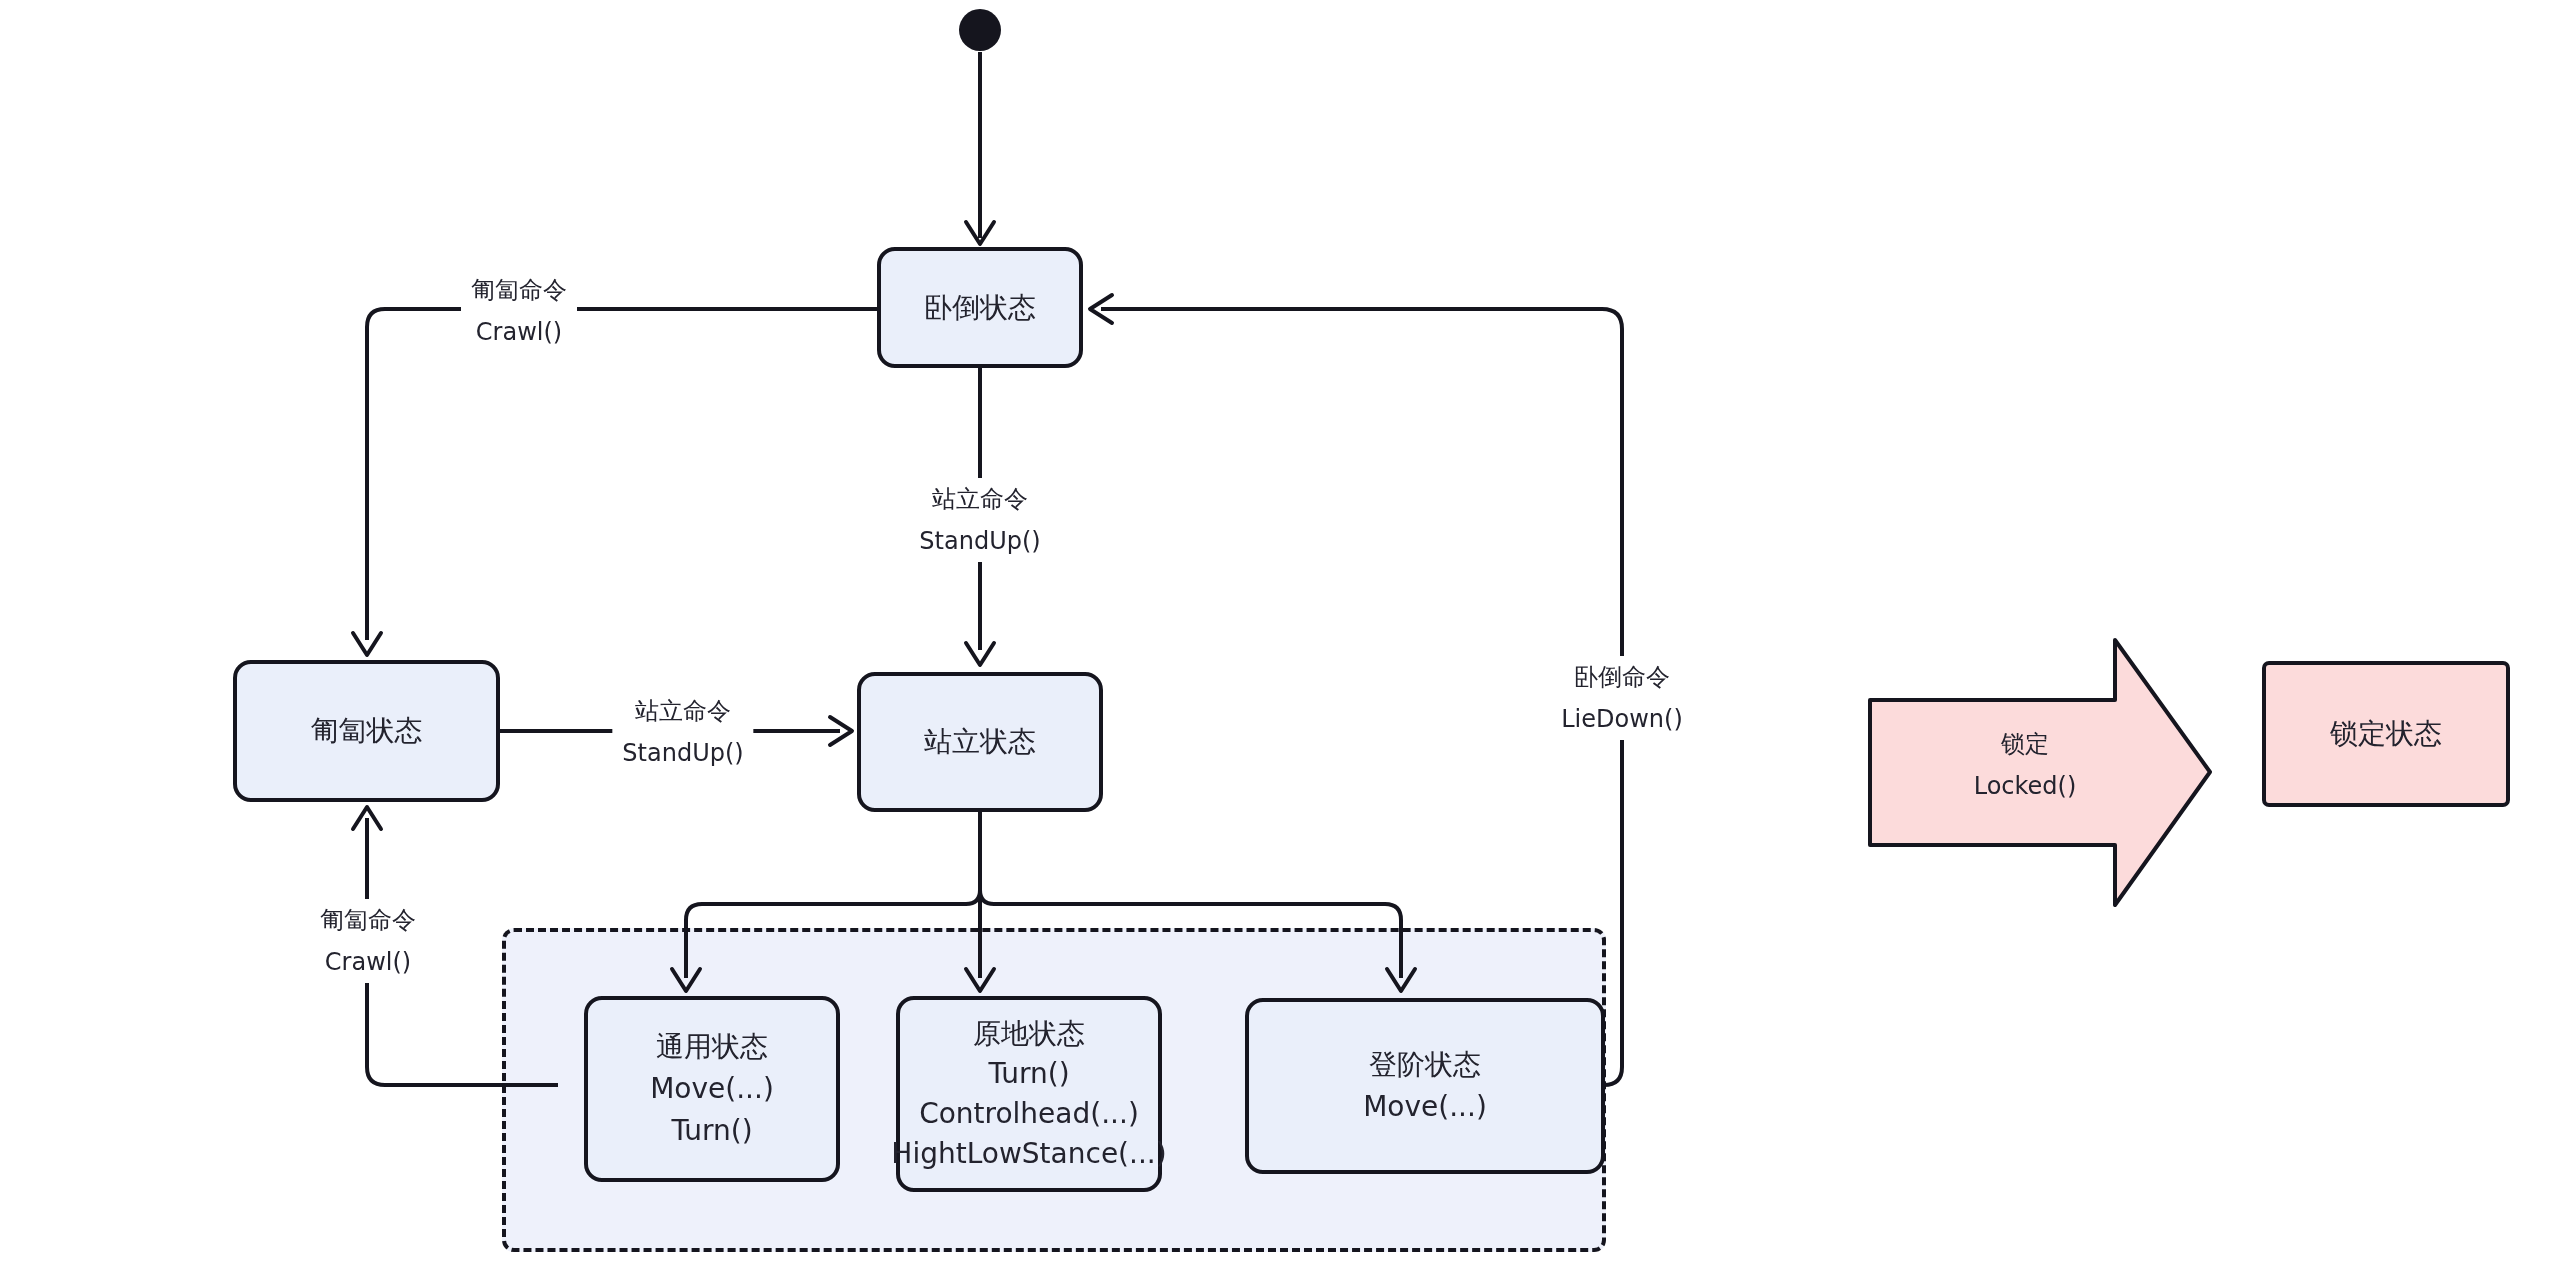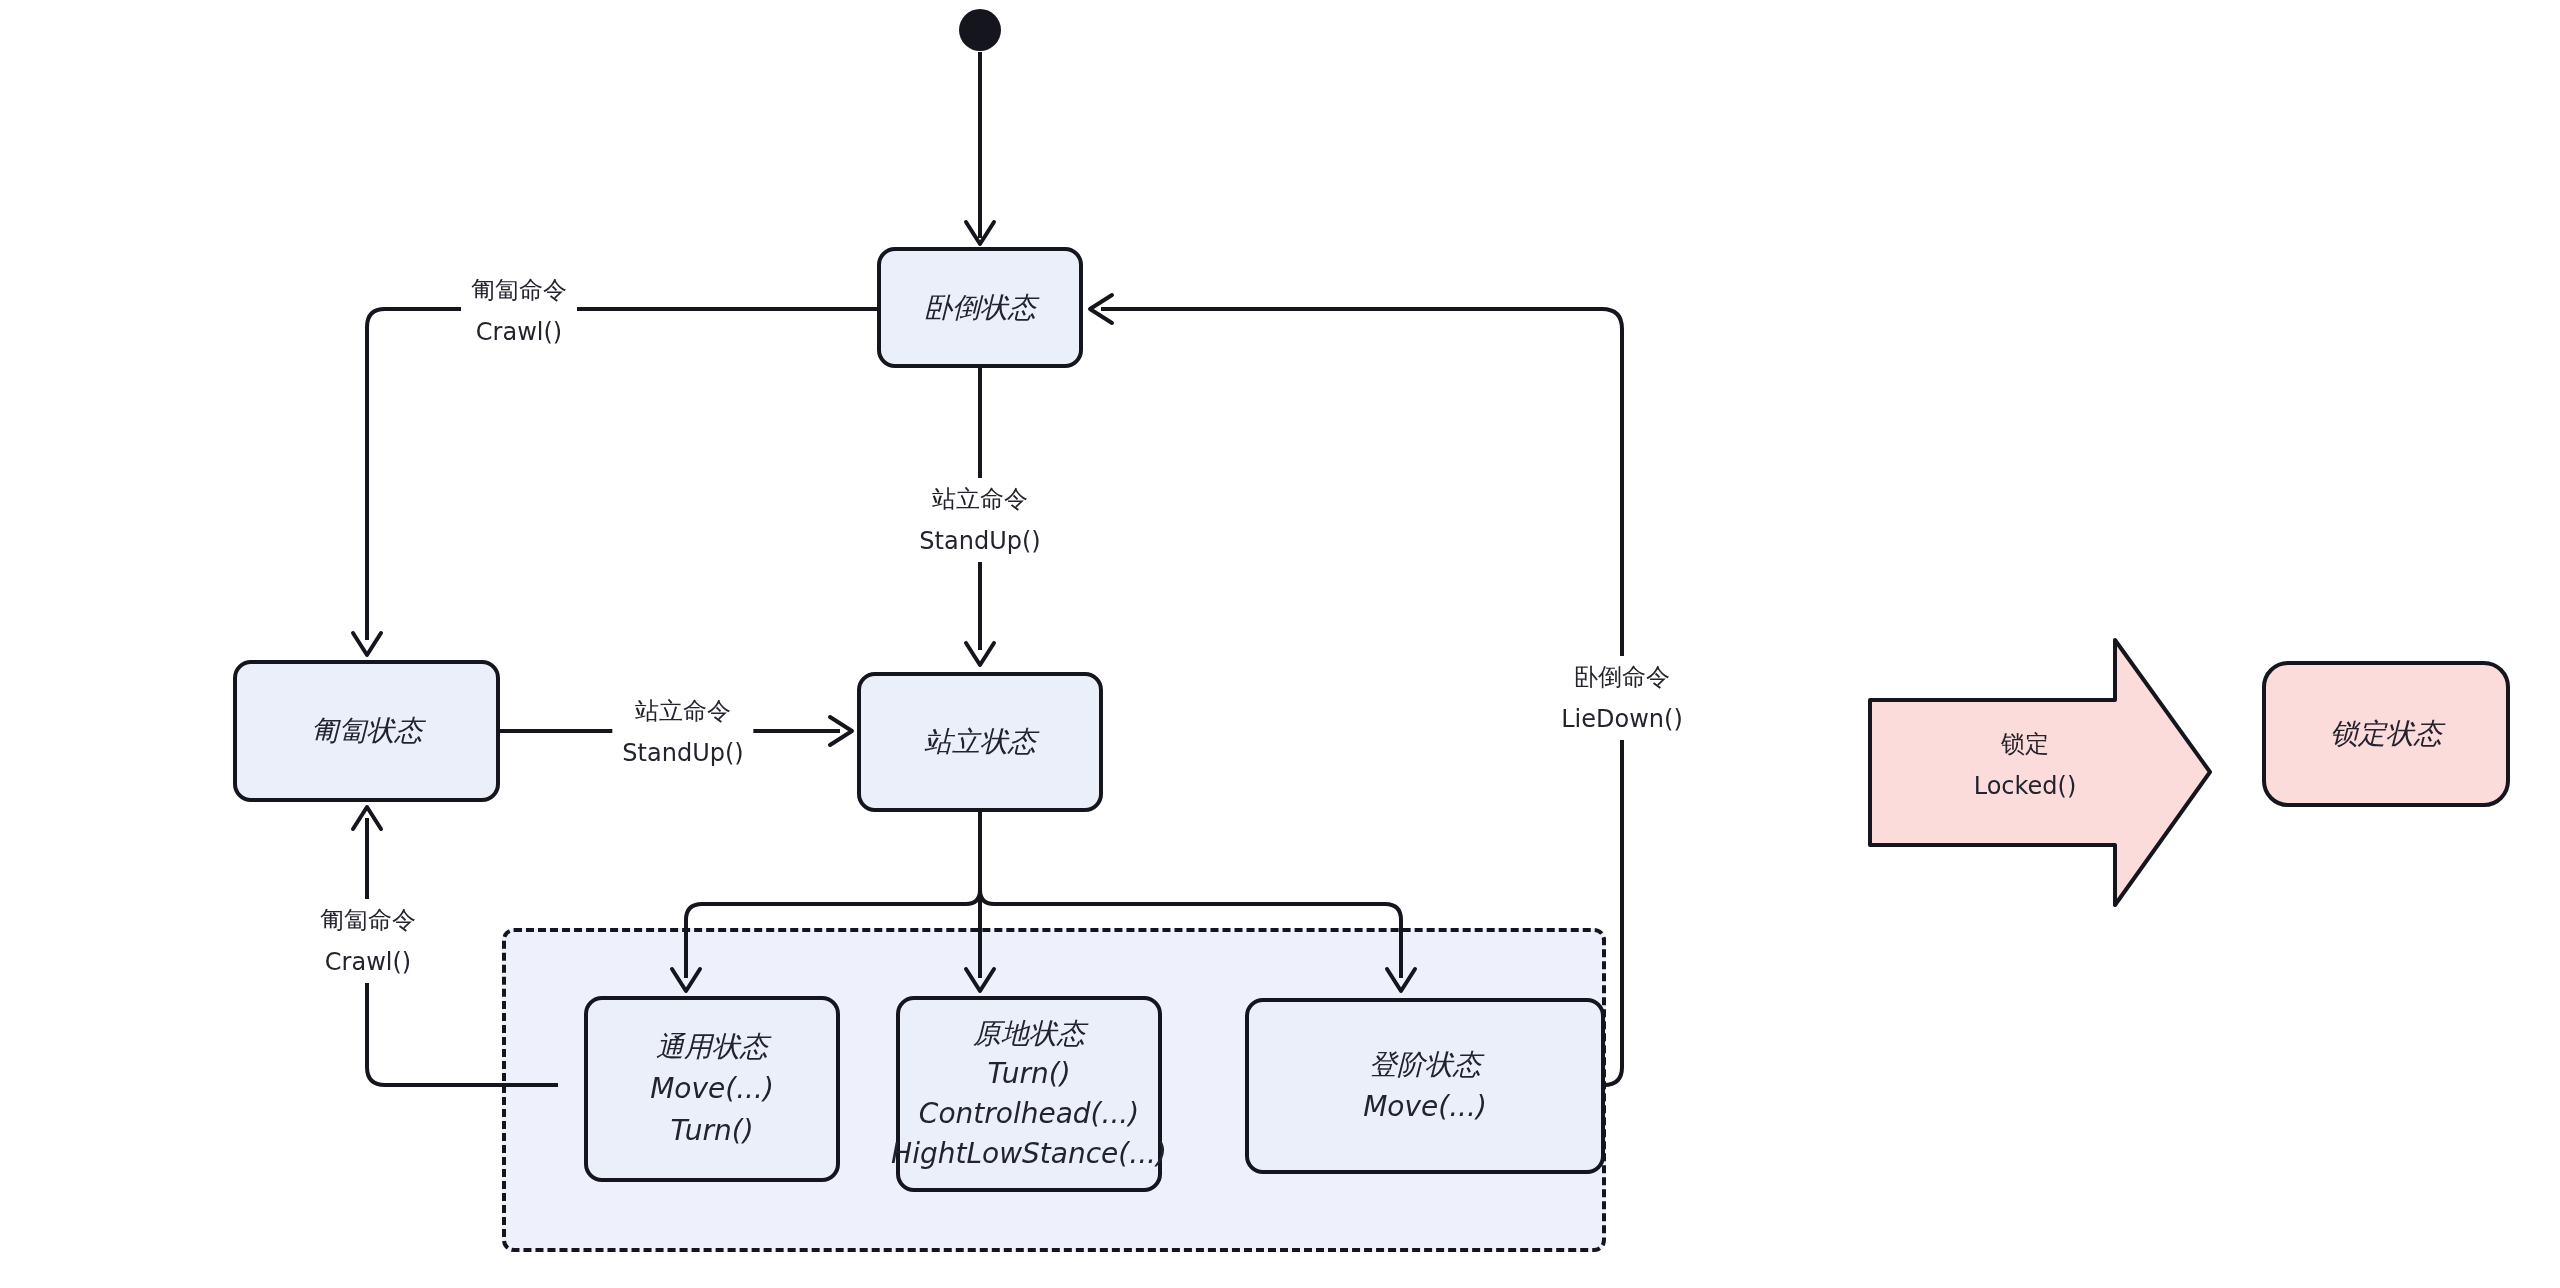--- a/index.html
+++ b/index.html
@@ -21,23 +21,23 @@
   .edge.head{stroke-linecap:round;stroke-linejoin:round;}
   .dot{fill:var(--line);}
   .locked-shape{fill:var(--locked-fill);stroke:var(--line);stroke-width:4;stroke-linejoin:round;}
   .substates{
     position:absolute;background:var(--container-fill);
     border:4px dashed var(--line);border-radius:12px;
   }
   .state{
     position:absolute;display:flex;flex-direction:column;align-items:center;justify-content:center;
     background:var(--state-fill);border:4px solid var(--line);border-radius:18px;
-    color:var(--label-text);font-size:28px;line-height:42px;text-align:left;font-style:italic;
+    color:var(--label-text);font-size:28px;line-height:42px;text-align:left;
   }
-  .state.pink{background:var(--locked-fill);border-radius:26px;}
+  .state.pink{background:var(--locked-fill);border-radius:7px;}
   .state span{display:block;white-space:nowrap;}
   .lbl{
     position:absolute;transform:translate(-50%,-50%);
     background:var(--canvas-bg);color:var(--label-text);
     font-size:24px;line-height:42px;text-align:center;padding:0 10px;
   }
   .lbl.clear{background:transparent;padding:0;}
   .lbl span{display:block;white-space:nowrap;}
 </style>
 </head>

